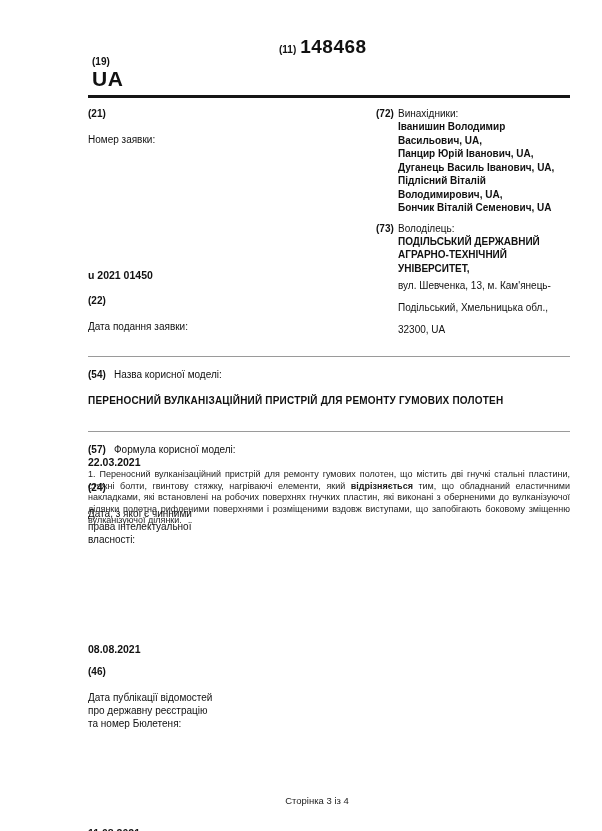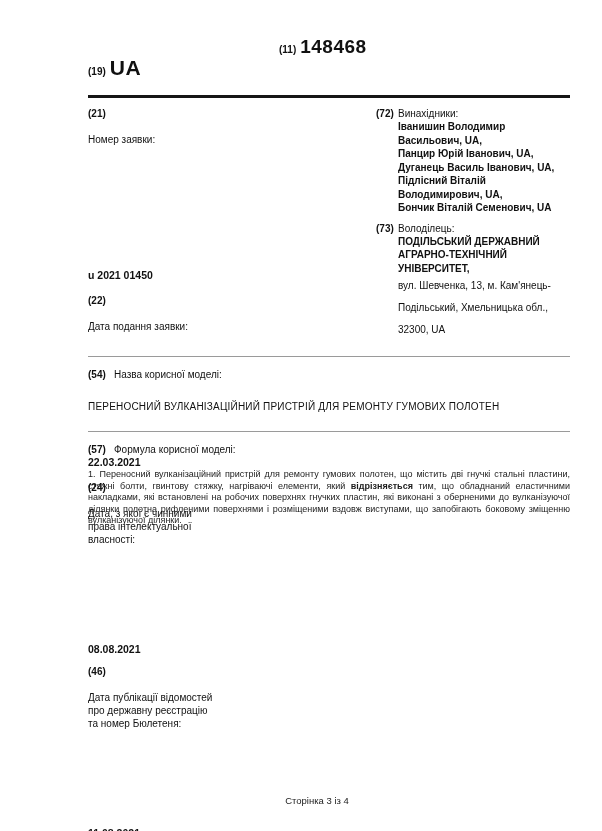--- a/index.html
+++ b/index.html
@@ -12,21 +12,21 @@
     color: #111;
     overflow: hidden;
   }
   .abs { position: absolute; }
 
   
   .pubnum-row { left: 279px; top: 36px; display:flex; align-items: baseline; }
   .code { font-weight: bold; font-size: 10px; color:#111; }
   .pubnum { font-weight: bold; font-size: 19px; letter-spacing: .5px; margin-left: 4px; }
 
-  .ua-row { left: 88px; top: 56px; display:flex; align-items: baseline; }
+  .ua-row { left: 88px; top: 56px; display:flex; align-items: baseline; flex-direction: column; }
   .ua { font-weight: bold; font-size: 21px; margin-left: 4px; letter-spacing: .5px; }
 
   .ipc-block { left: 376px; top: 61px; font-size: 11px; line-height: 14px; }
   .ipc-line1 { display:flex; align-items: baseline; }
   .ipc-label { font-weight: bold; margin-left: 4px; }
   .ipc-edition { margin-left: 4px; }
   .ipc-class { font-weight: bold; margin-left: 22px; }
 
   .thick-rule { left: 88px; top: 95px; width: 482px; height: 3px; background: #161616; }
 
@@ -50,21 +50,21 @@
 
   
   .thin-rule1 { left: 88px; top: 356px; width: 482px; height: 1px; background: #9a9a9a; }
   .thin-rule2 { left: 88px; top: 431px; width: 482px; height: 1px; background: #9a9a9a; }
 
   
   .title-section { left: 88px; top: 368px; width: 482px; }
   .sec-head { display: flex; }
   .sec-code { width: 26px; flex: 0 0 26px; font-weight: bold; font-size: 10px; line-height: 13px; }
   .sec-label { font-size: 10px; line-height: 13px; }
-  .model-title { margin-top: 20px; font-weight: normal; font-size: 10px; letter-spacing: .2px; }
+  .model-title { margin-top: 14px; font-weight: bold; font-size: 10px; letter-spacing: .2px; }
 
   
   .claims-section { left: 88px; top: 443px; width: 482px; }
   .claims-text { margin-top: 13px; font-size: 9px; line-height: 11.5px; text-align: justify; color:#1c1c1c; }
   .claims-text p { margin: 0; }
   .claims-text .bold { font-weight: bold; }
 
   
   .footer { left: 0; top: 795px; width: 602px; text-align: center; font-size: 9.5px; color:#222;padding-left:16px; }
 </style>

